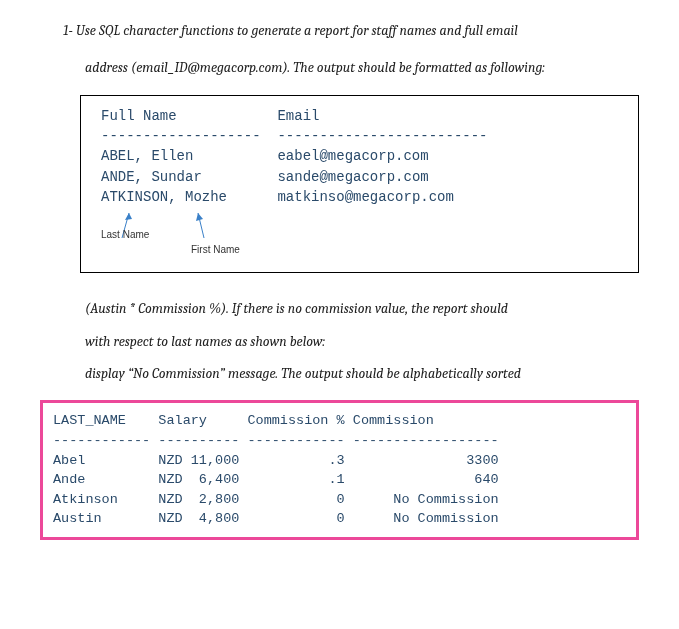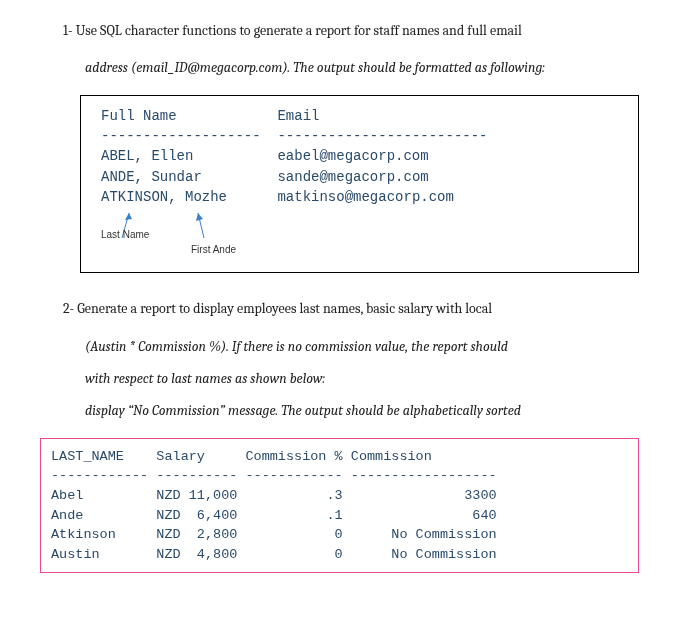--- a/index.html
+++ b/index.html
@@ -14,20 +14,21 @@
       line-height: 1.6;
     }
     .question {
       margin-bottom: 25px;
     }
     .question-text {
       text-align: justify;
       margin: 0 0 15px 0;
       padding-left: 45px;
       text-indent: -22px;
+      font-style: italic;
     }
     .question-text-continue {
       text-align: justify;
       margin: 0 0 10px 0;
       padding-left: 45px;
       font-style: italic;
     }
     .box {
       border: 1px solid #000;
       margin: 15px 0 15px 40px;
@@ -49,21 +50,21 @@
     .arrow-label {
       position: absolute;
       font-family: Arial, sans-serif;
       font-size: 10px;
       color: #333;
     }
     svg.arrow {
       position: absolute;
     }
     .box2 {
-      border: 1px solid #ec4899;
+      border: 3px solid #ec4899;
       margin: 15px 0;
       padding: 8px 10px;
     }
     .mono2 {
       font-family: "Courier New", Courier, monospace;
       font-size: 13.5px;
       line-height: 1.45;
       white-space: pre;
       color: #2a4a6a;
     }
@@ -88,27 +89,26 @@
       <svg class="arrow" style="left:6px; top:-2px;" width="30" height="30">
         <line x1="15" y1="28" x2="22" y2="3" stroke="#3a80c8" stroke-width="1"></line>
         <polygon points="22,3 18,10 25,9" fill="#3a80c8"></polygon>
       </svg>
       <div class="arrow-label" style="left:0px; top:15px;">Last Name</div>
 
       <svg class="arrow" style="left:95px; top:-2px;" width="30" height="30">
         <line x1="8" y1="28" x2="2" y2="3" stroke="#3a80c8" stroke-width="1"></line>
         <polygon points="2,3 0,11 7,9" fill="#3a80c8"></polygon>
       </svg>
-      <div class="arrow-label" style="left:90px; top:30px;">First Ande</div>
+      <div class="arrow-label" style="left:90px; top:30px;">First Name</div>
     </div>
   </div>
 </div>
 
 <div class="question">
-  <p class="question-text">2-  Generate a report to display employees last names, basic salary with local</p>
   <p class="question-text-continue">(Austin * Commission %). If there is no commission value, the report should</p>
   <p class="question-text-continue">with respect to last names as shown below:</p>
   <p class="question-text-continue">display “No Commission” message. The output should be alphabetically sorted</p>
 
   <div class="box2">
 <div class="mono2"><span>LAST_NAME</span>    <span>Salary</span>     <span>Commission %</span> <span>Commission</span>
 <span>------------</span> <span>----------</span> <span>------------</span> <span>------------------</span>
 <span>Abel</span>         <span>NZD 11,000</span>           <span>.3</span>               <span>3300</span>
 <span>Ande</span>         <span>NZD  6,400</span>           <span>.1</span>                <span>640</span>
 <span>Atkinson</span>     <span>NZD  2,800</span>            <span>0</span>      <span>No Commission</span>

